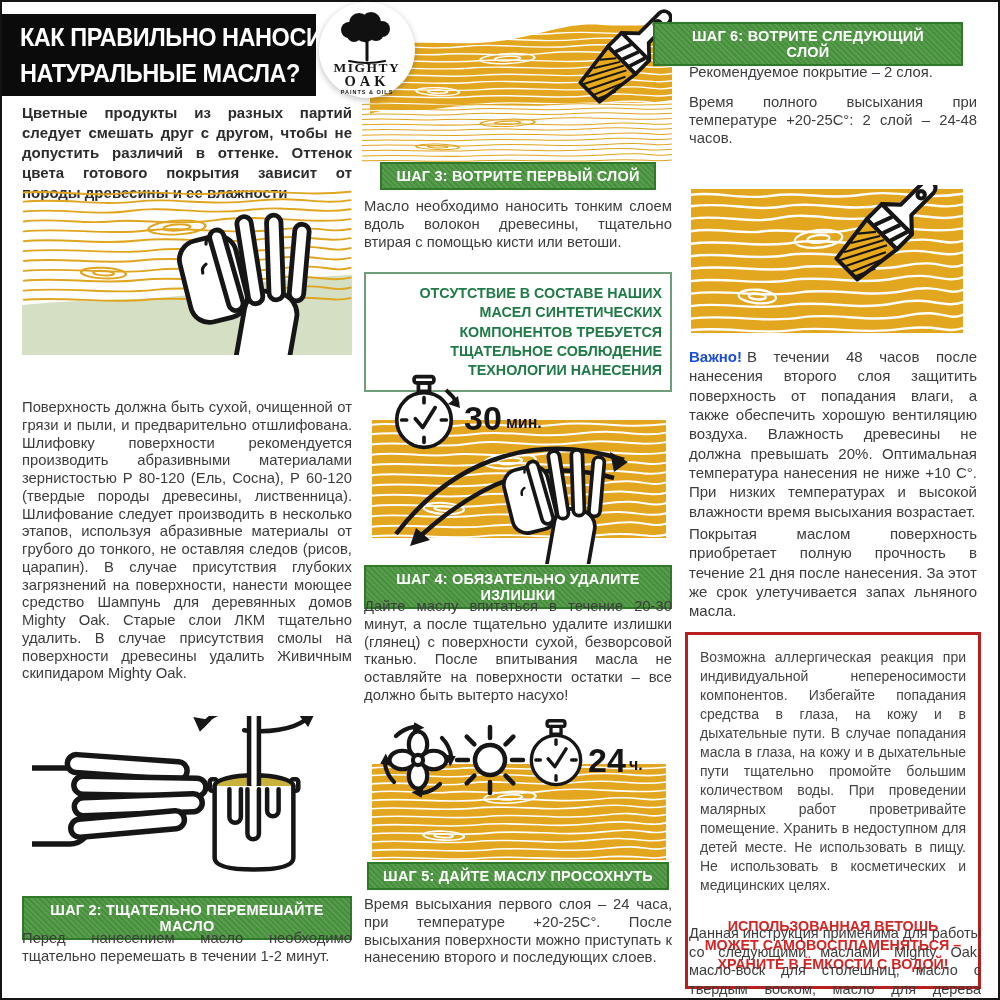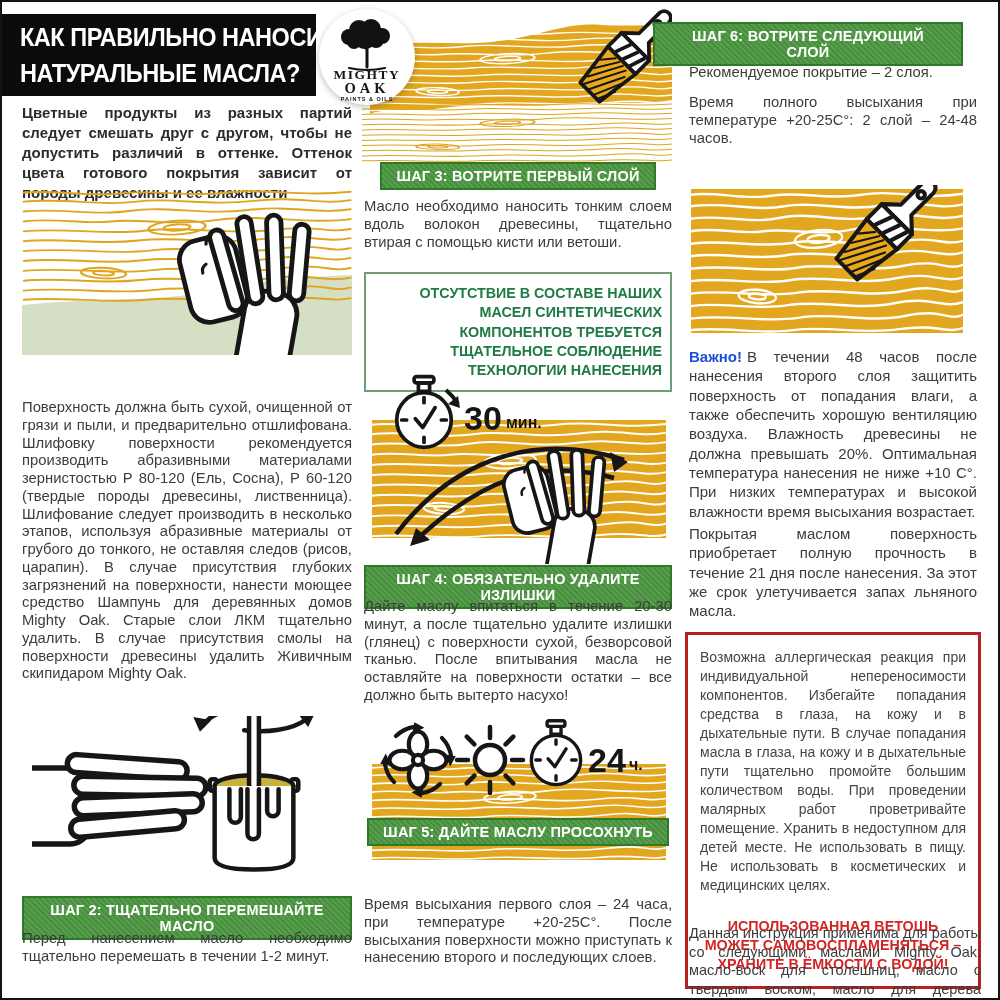--- a/index.html
+++ b/index.html
@@ -5,21 +5,21 @@
   html,body{margin:0;padding:0;background:#fff;}
   #page{position:relative;width:1000px;height:1000px;background:#fff;border:2px solid #141414;
         box-sizing:border-box;overflow:hidden;font-family:"Liberation Sans","DejaVu Sans",sans-serif;color:#3c3c3c;}
   .abs{position:absolute;}
   
   #title-block{left:0;top:12px;width:314px;height:82px;background:#0b0b0b;color:#fff;
                padding:5px 0 0 18px;box-sizing:border-box;}
   #title-block .tl{font-size:25px;font-weight:bold;line-height:36px;letter-spacing:-0.5px;
                    transform:scaleX(0.94);transform-origin:left;white-space:nowrap;}
   
-  #logo{left:317px;top:7px;width:96px;height:96px;z-index:6;}
+  #logo{left:317px;top:0;width:96px;height:96px;z-index:6;}
   #logo .disc{width:96px;height:96px;border-radius:50%;background:#fff;box-shadow:0 2px 6px rgba(0,0,0,.25);}
   #logo svg{position:absolute;left:0;top:0;}
   
   .para{font-size:14.8px;line-height:1.2;text-align:justify;}
   #intro{left:20px;top:101px;width:330px;font-weight:bold;font-size:15px;line-height:1.34;color:#2c2c2c;text-align:justify;}
   
   .bar-wrap{text-align:center;}
   .step-bar{display:inline-block;background:#4b9640;border:2px solid #2f7a28;color:#fff;
             font-size:14.5px;font-weight:bold;padding:4px 14px;letter-spacing:.2px;
             background-image:repeating-linear-gradient(45deg,rgba(255,255,255,.07) 0 2px,rgba(0,0,0,.05) 2px 4px);}
@@ -246,21 +246,21 @@
     <g color="#ffffff">
         <use href="#grain" transform="translate(8,46) scale(0.92,0.64)"></use>
       </g>
     <use href="#fan" transform="translate(54,42) scale(0.92)"></use>
     <use href="#sun" transform="translate(126,42)"></use>
     <use href="#stopwatch" transform="translate(192,42) scale(0.56)"></use>
     <text x="224" y="54" font-size="34">24</text>
     <text x="265" y="52" font-size="16">ч.</text>
   </svg>
 
-  <div class="abs bar-wrap" style="left:362px;top:816px;width:308px">
+  <div class="abs bar-wrap" style="left:362px;top:860px;width:308px">
     <span class="step-bar">ШАГ 5: ДАЙТЕ МАСЛУ ПРОСОХНУТЬ</span>
   </div>
   <div class="abs para" style="left:362px;top:894px;width:308px">Время высыхания первого слоя – 24 часа, при температуре +20-25С°. После высыхания поверхности можно приступать к нанесению второго и последующих слоев.</div>
 
   <div class="abs bar-wrap" style="left:651px;top:20px;width:310px">
     <span class="step-bar">ШАГ 6: ВОТРИТЕ СЛЕДУЮЩИЙ СЛОЙ</span>
   </div>
   <div class="abs para" style="left:687px;top:62px;width:288px">Рекомендуемое покрытие – 2 слоя.</div>
   <div class="abs para" style="left:687px;top:92px;width:288px">Время полного высыхания при температуре +20-25С°: 2 слой – 24-48 часов.</div>
 

